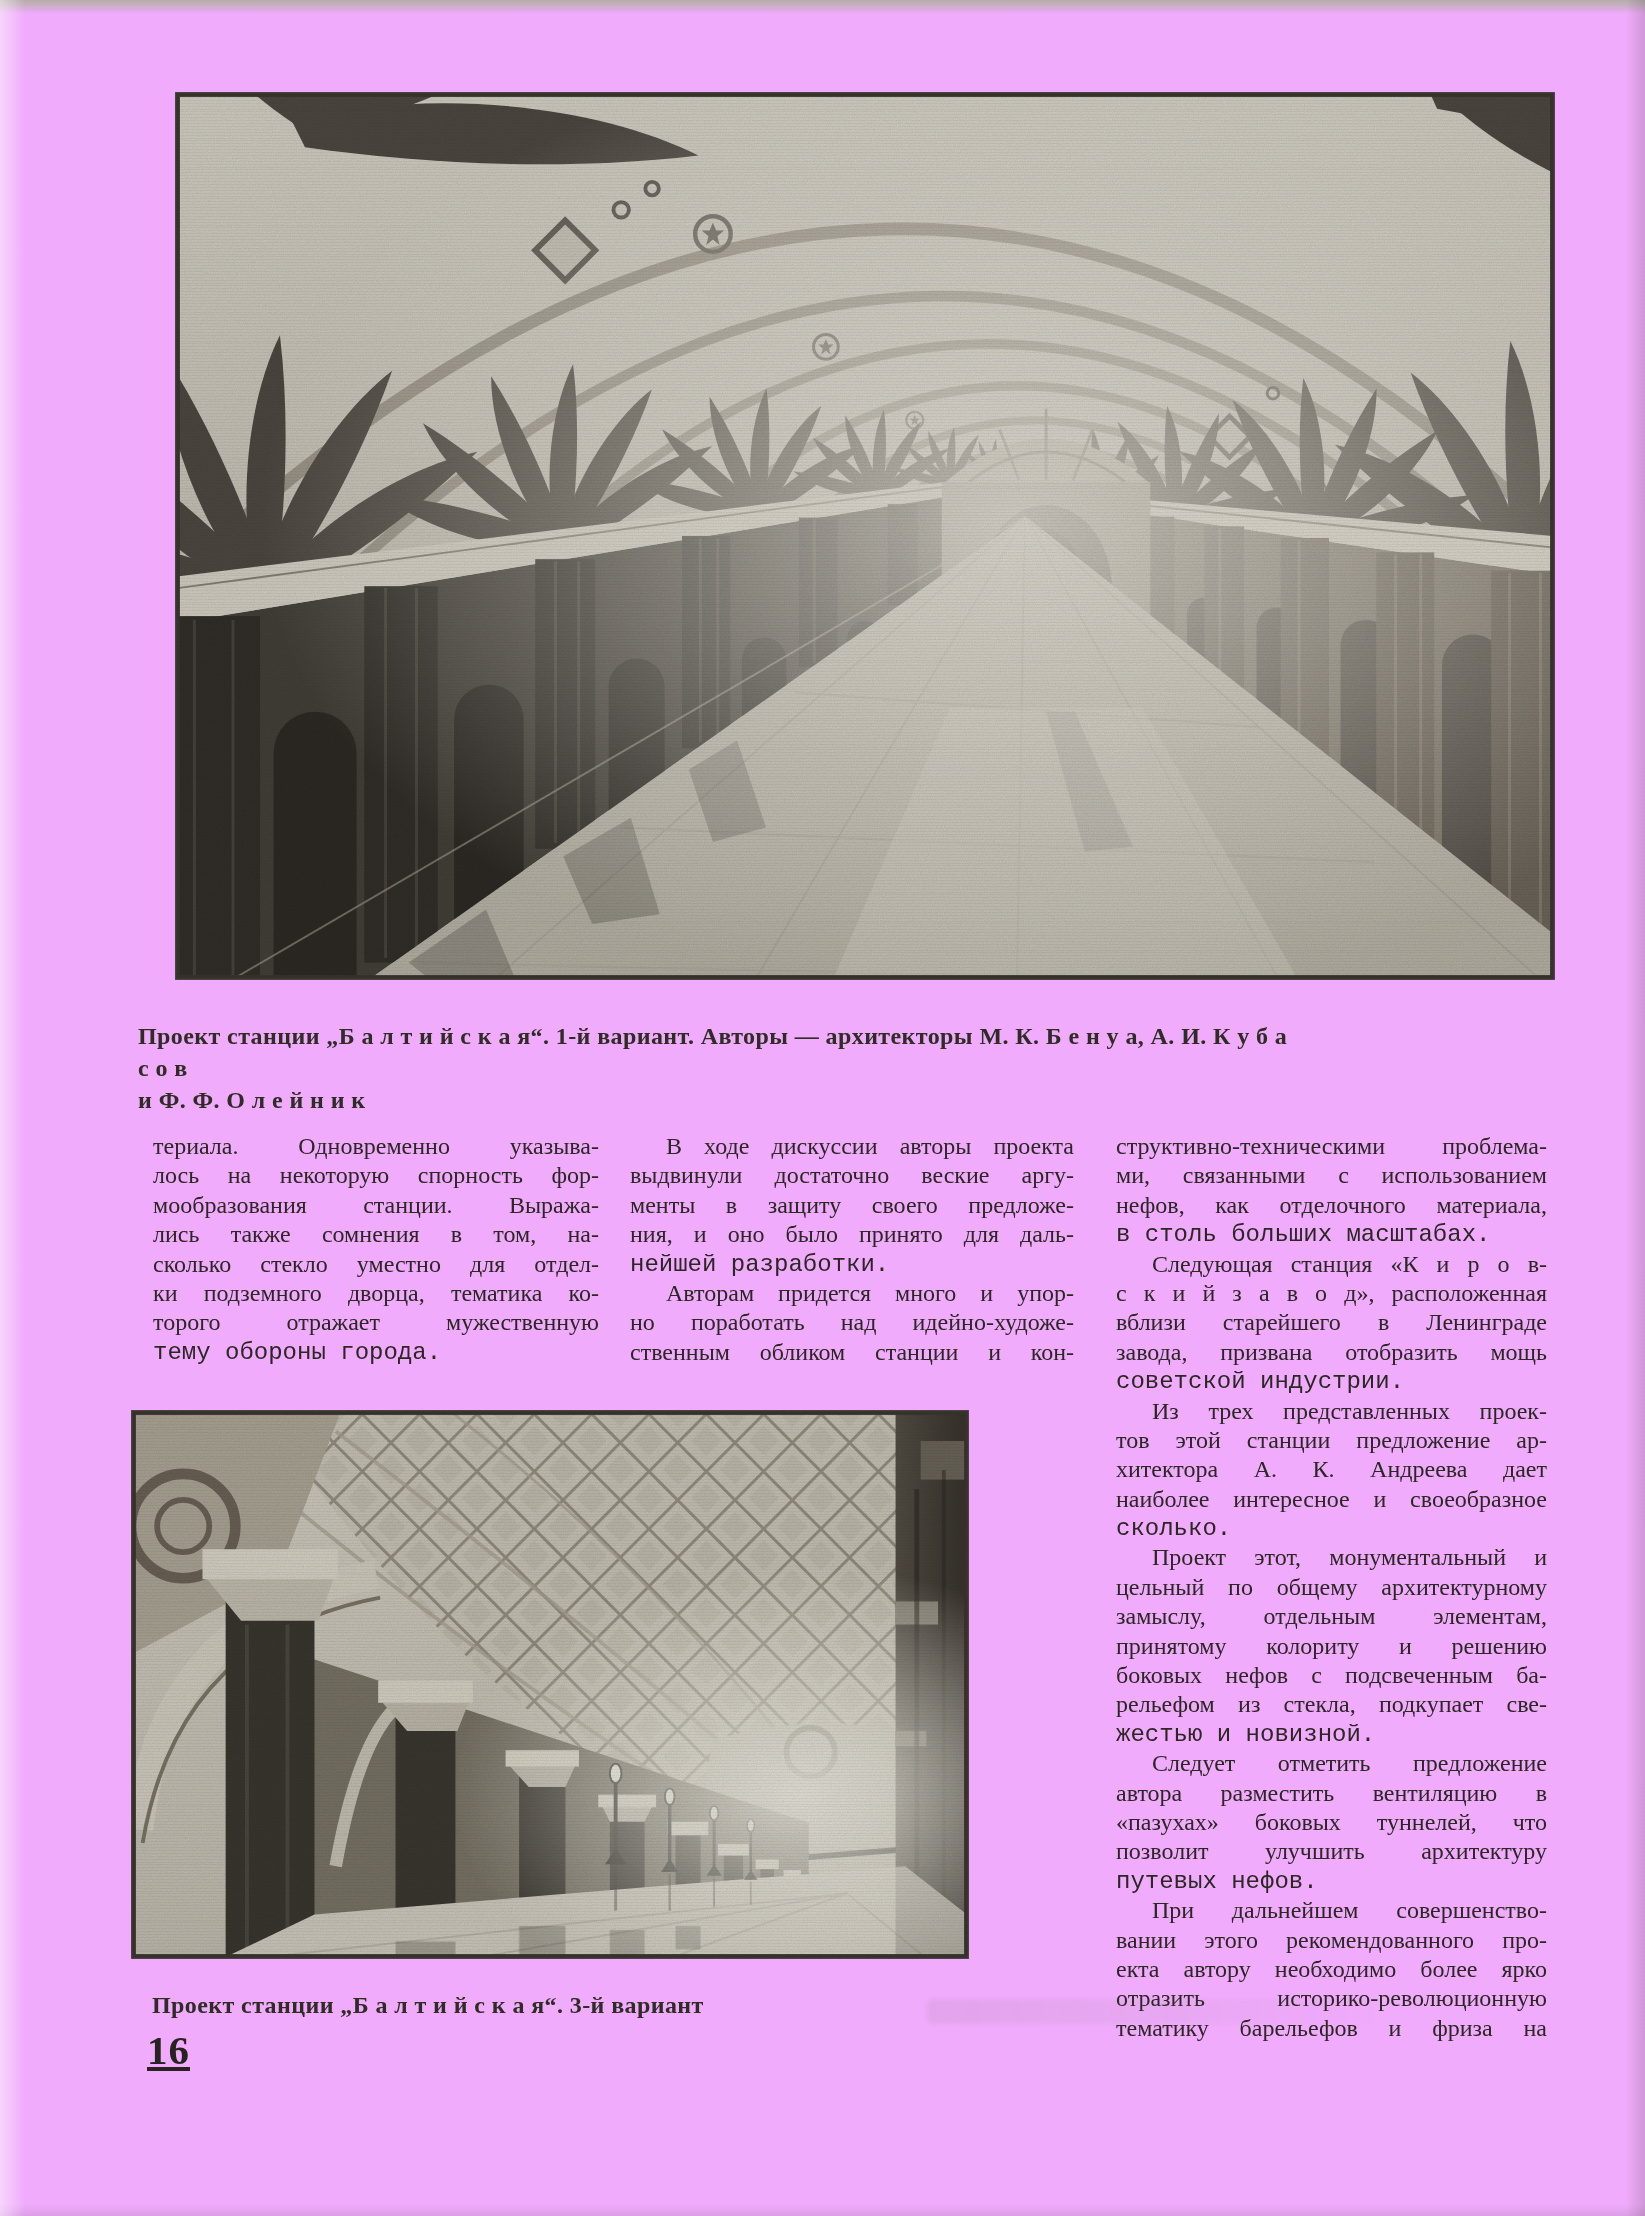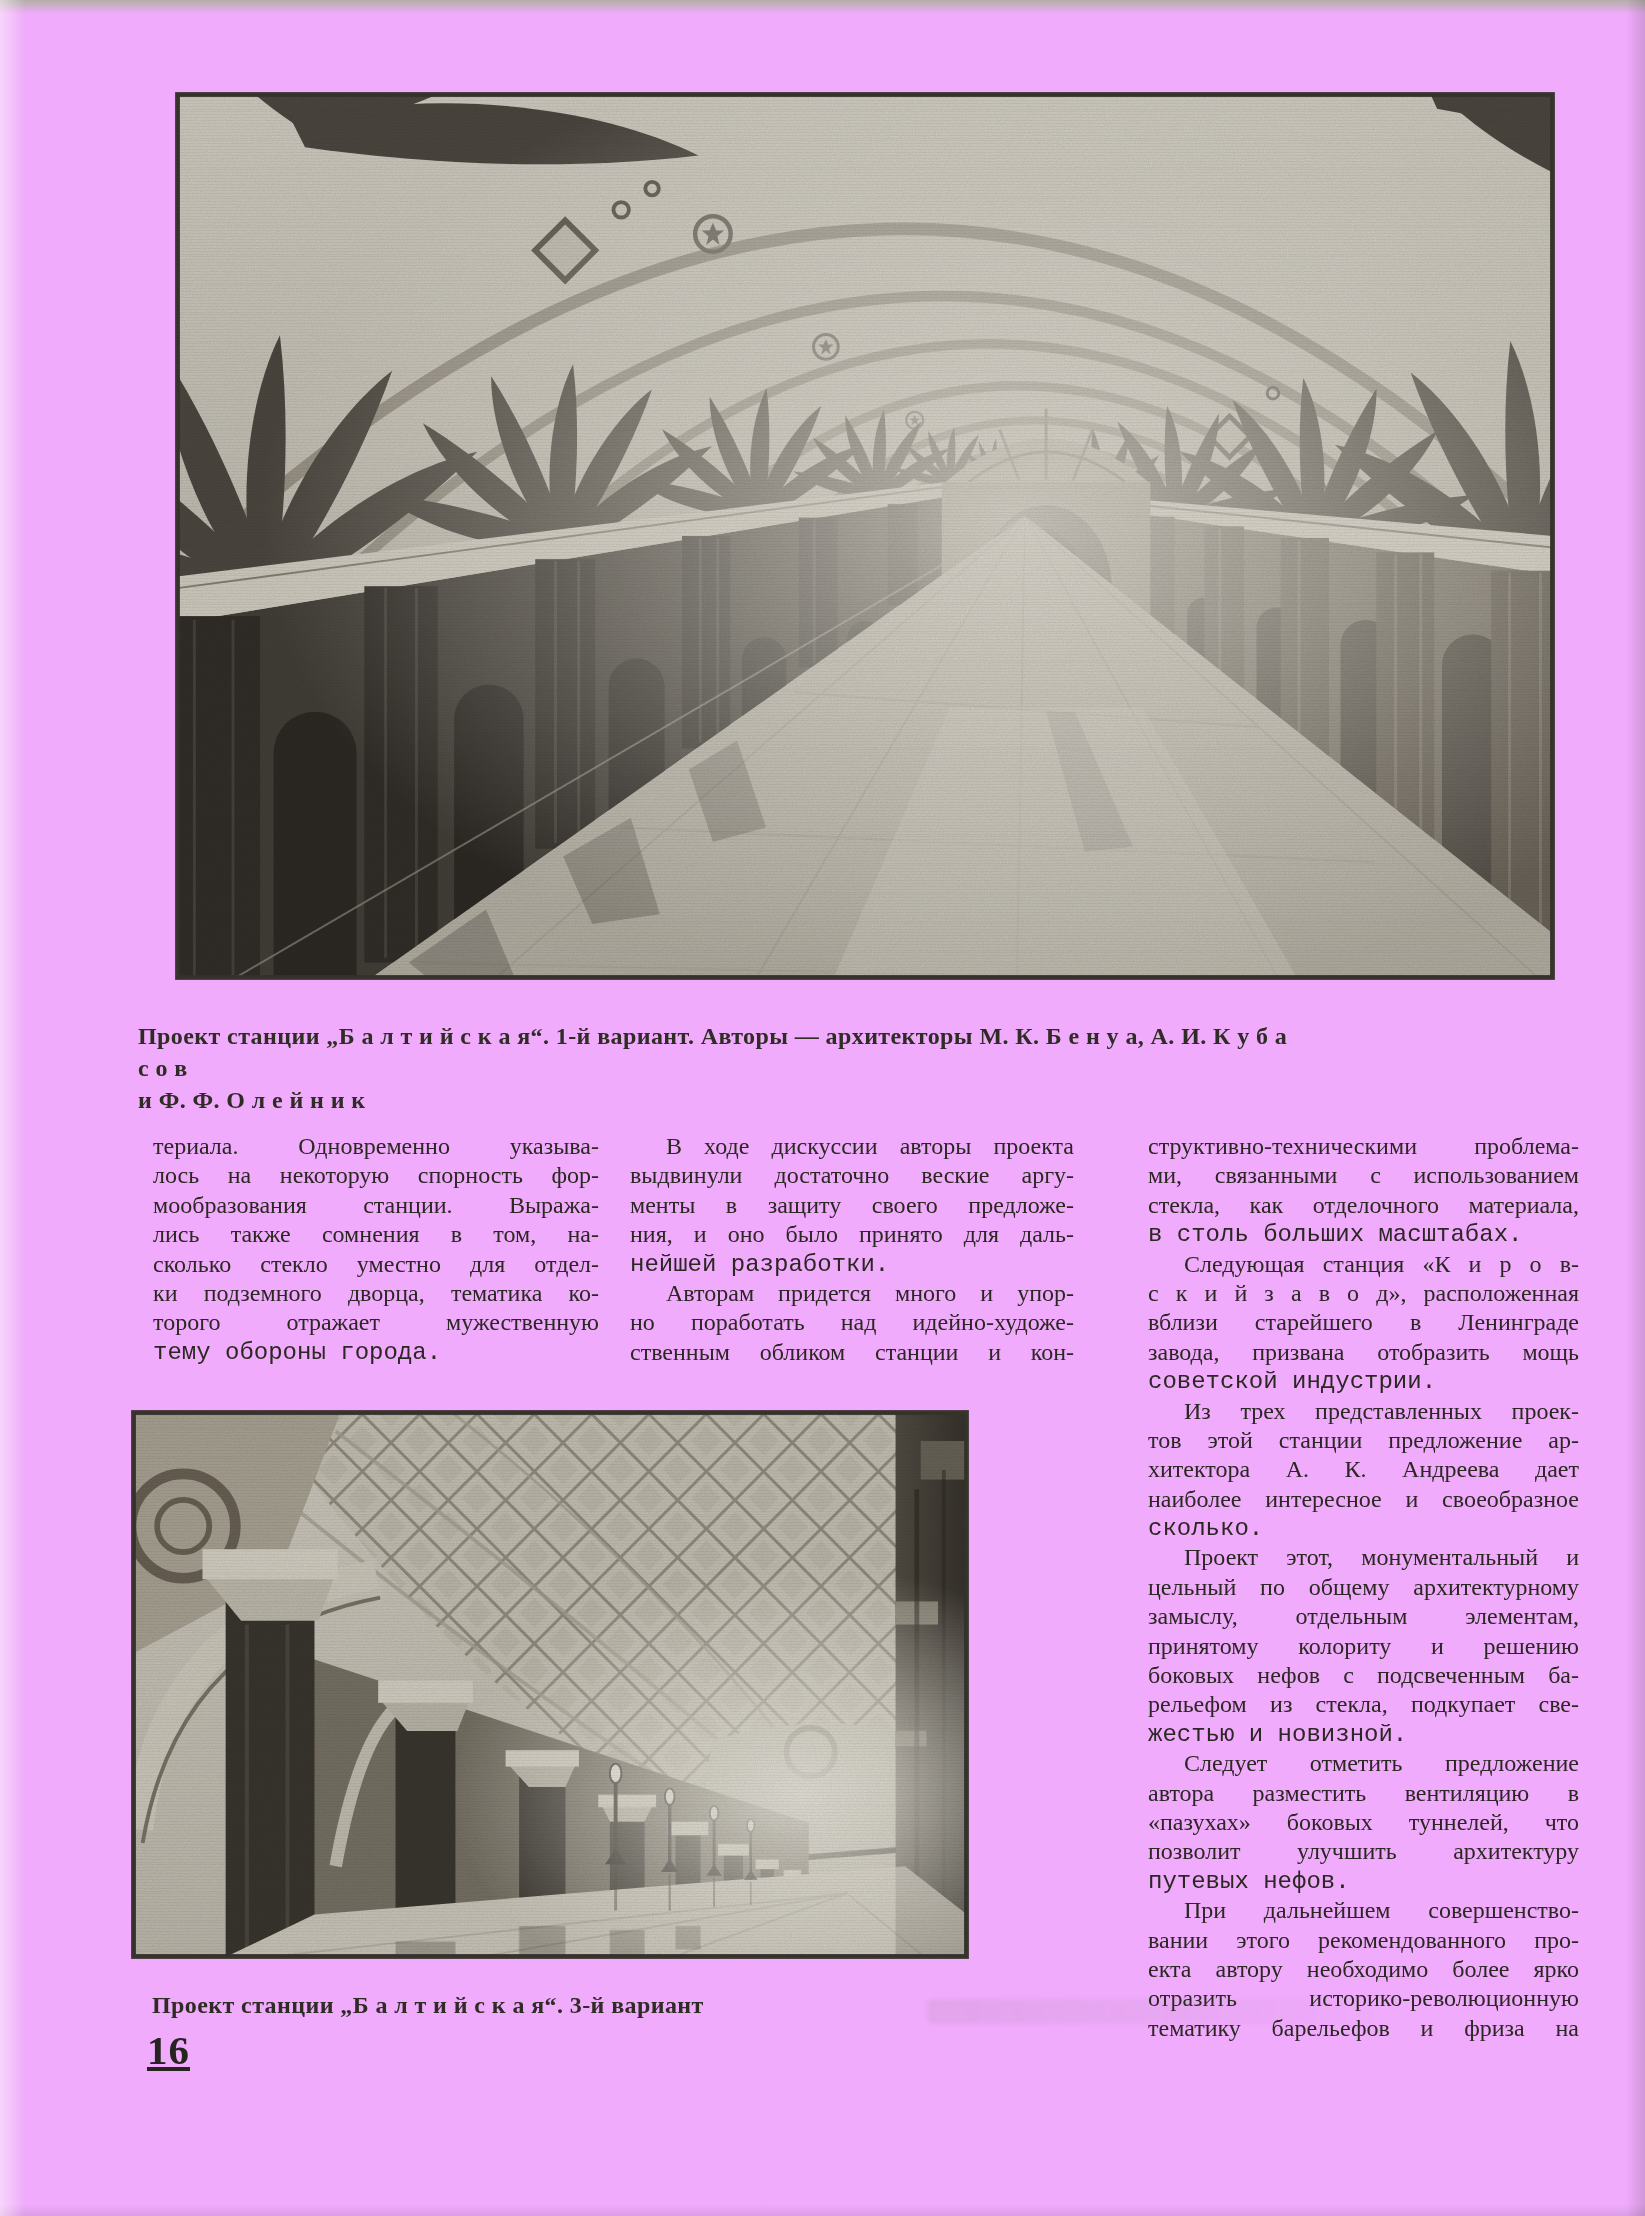--- a/index.html
+++ b/index.html
@@ -33,21 +33,21 @@
   }
   .cap1{left:138px; top:1020px; width:1159px;}
   .cap2{left:152px; top:1989px; width:966px;}
 
   .col{position:absolute; top:1132px; font-size:24px; color:#2b2722;}
   .col .line{height:29.4px; line-height:29.4px; text-align:justify; text-align-last:justify; white-space:normal;}
   .col .line.end{text-align-last:left;font-family:Liberation Mono, monospace;}
   .col .line.ind{text-indent:36px;}
   .col1{left:153px; width:446px;}
   .col2{left:630px; width:444px;}
-  .col3{left:1116px; width:431px;margin-left:32px;}
+  .col3{left:1116px; width:431px;}
 
   .page-number{position:absolute; left:147px; top:2026px;
     font-size:41px; font-weight:700; color:#262320; letter-spacing:1px;text-decoration:underline;}
 
   .smudge{position:absolute; left:927px; top:1999px; width:454px; height:25px;
     background:linear-gradient(90deg, rgba(120,113,100,.10), rgba(120,113,100,.05) 60%, rgba(120,113,100,0));
     filter:blur(1.9px); border-radius:5.8px;}
 </style>
 </head>
 <body>
@@ -258,21 +258,21 @@
       <div class="line">мообразования станции. Выража-</div>
       <div class="line">лись также сомнения в том, на-</div>
       <div class="line">сколько стекло уместно для отдел-</div>
       <div class="line">ки подземного дворца, тематика ко-</div>
       <div class="line">торого отражает мужественную</div>
       <div class="line end">тему обороны города.</div>
     </div>
   <div class="col col3">
       <div class="line">структивно-техническими проблема-</div>
       <div class="line">ми, связанными с использованием</div>
-      <div class="line">стекла, как отделочного материала,</div>
+      <div class="line">нефов, как отделочного материала,</div>
       <div class="line end">в столь больших масштабах.</div>
       <div class="line ind">Следующая станция «К и р о в-</div>
       <div class="line">с к и й  з а в о д», расположенная</div>
       <div class="line">вблизи старейшего в Ленинграде</div>
       <div class="line">завода, призвана отобразить мощь</div>
       <div class="line end">советской индустрии.</div>
       <div class="line ind">Из трех представленных проек-</div>
       <div class="line">тов этой станции предложение ар-</div>
       <div class="line">хитектора А. К. Андреева дает</div>
       <div class="line">наиболее интересное и своеобразное</div>

